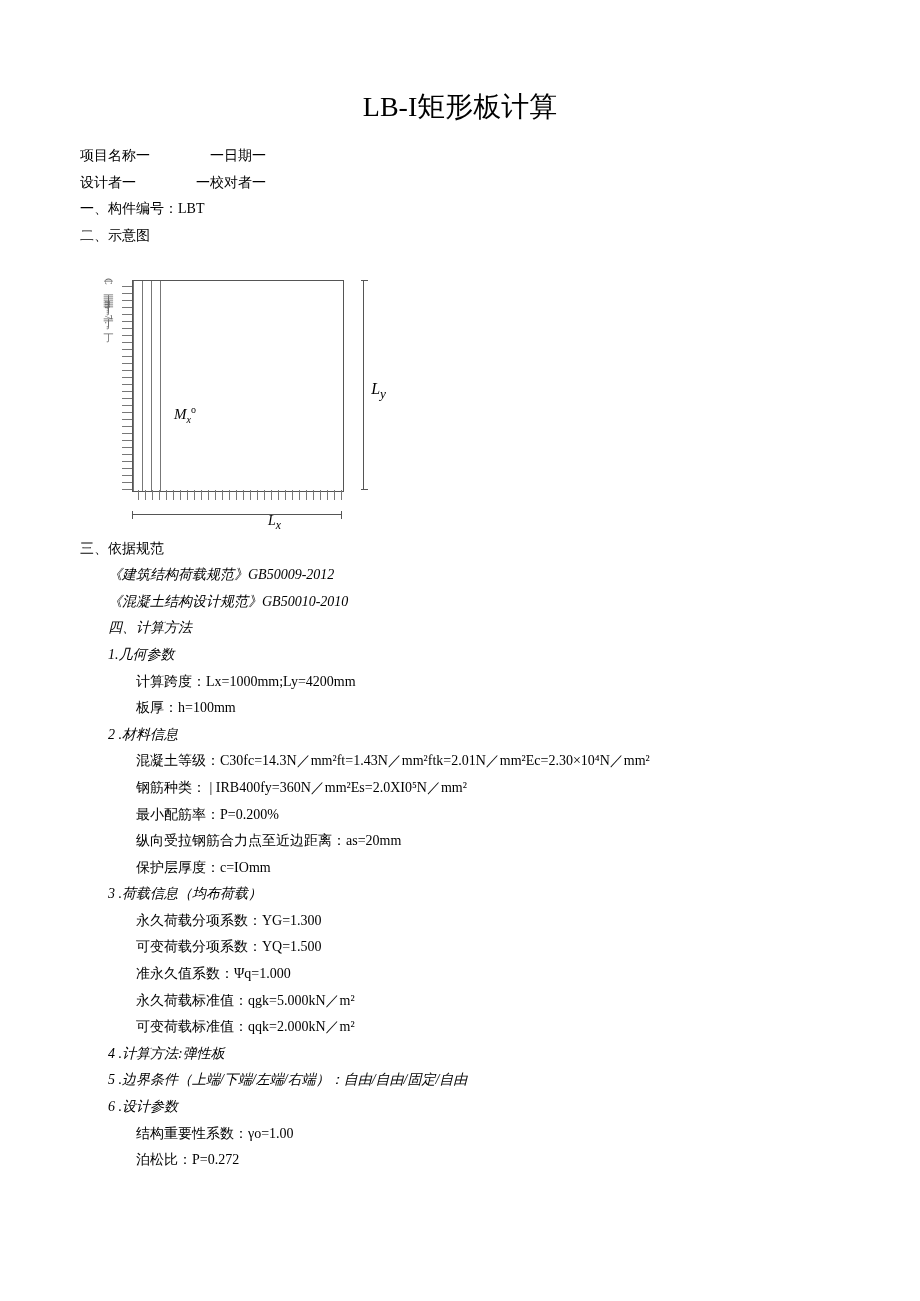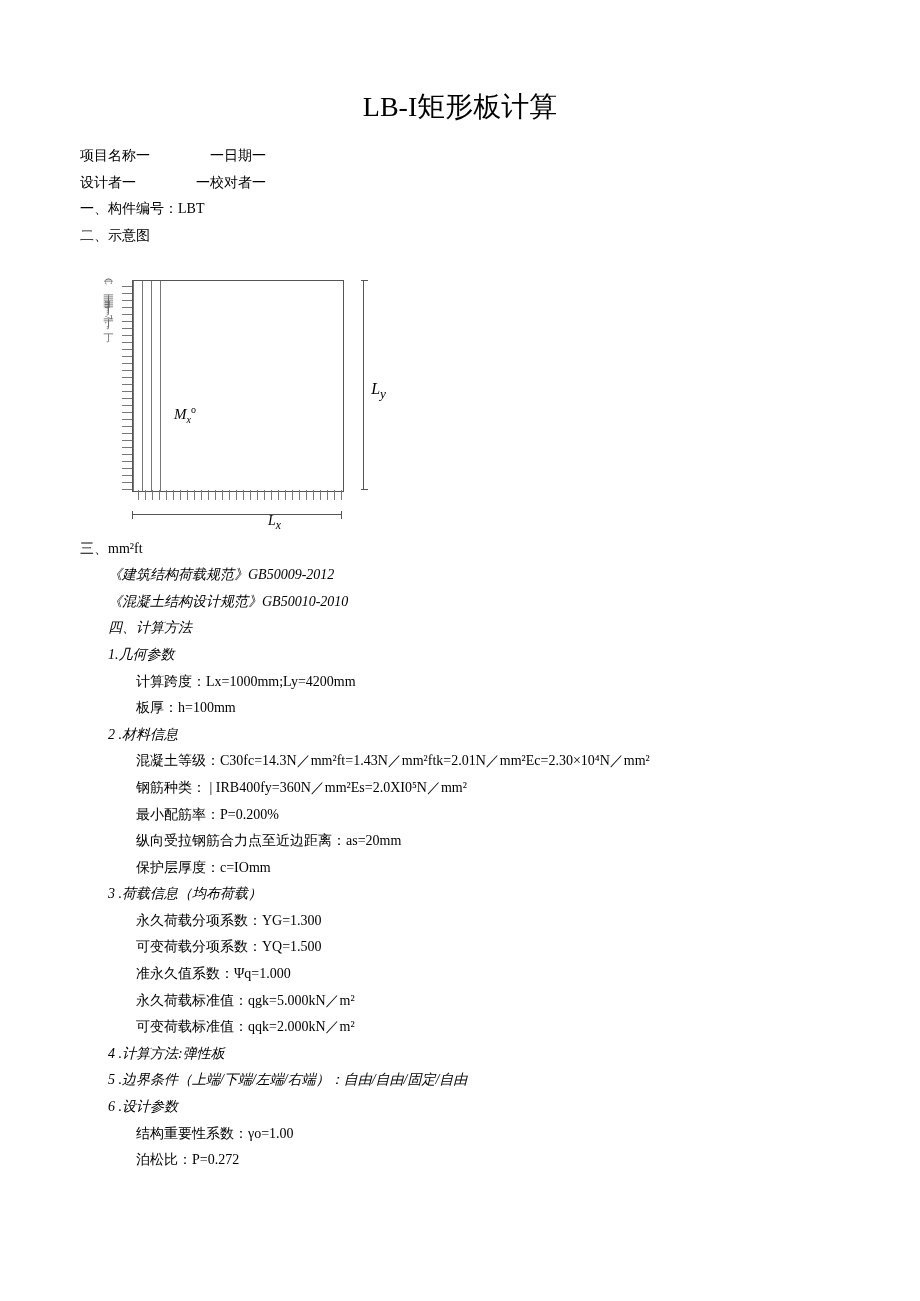--- a/index.html
+++ b/index.html
@@ -139,21 +139,21 @@
   <div class="diag-dim-v"></div>
   <div class="diag-ly">
     <span>L</span><sub>y</sub>
   </div>
   <div class="diag-dim-h"></div>
   <div class="diag-lx">
     <span>L</span><sub>x</sub>
   </div>
 </div>
 
-<div class="section">三、mm²ft</div>
+<div class="section">三、依据规范</div>
 <div class="indent1">《建筑结构荷载规范》GB50009-2012</div>
 <div class="indent1">《混凝土结构设计规范》GB50010-2010</div>
 
 <div class="indent1">四、计算方法</div>
 
 <div class="indent1">1.几何参数</div>
 <div class="indent2">计算跨度：Lx=1000mm;Ly=4200mm</div>
 <div class="indent2">板厚：h=100mm</div>
 
 <div class="indent1">2 .材料信息</div>

